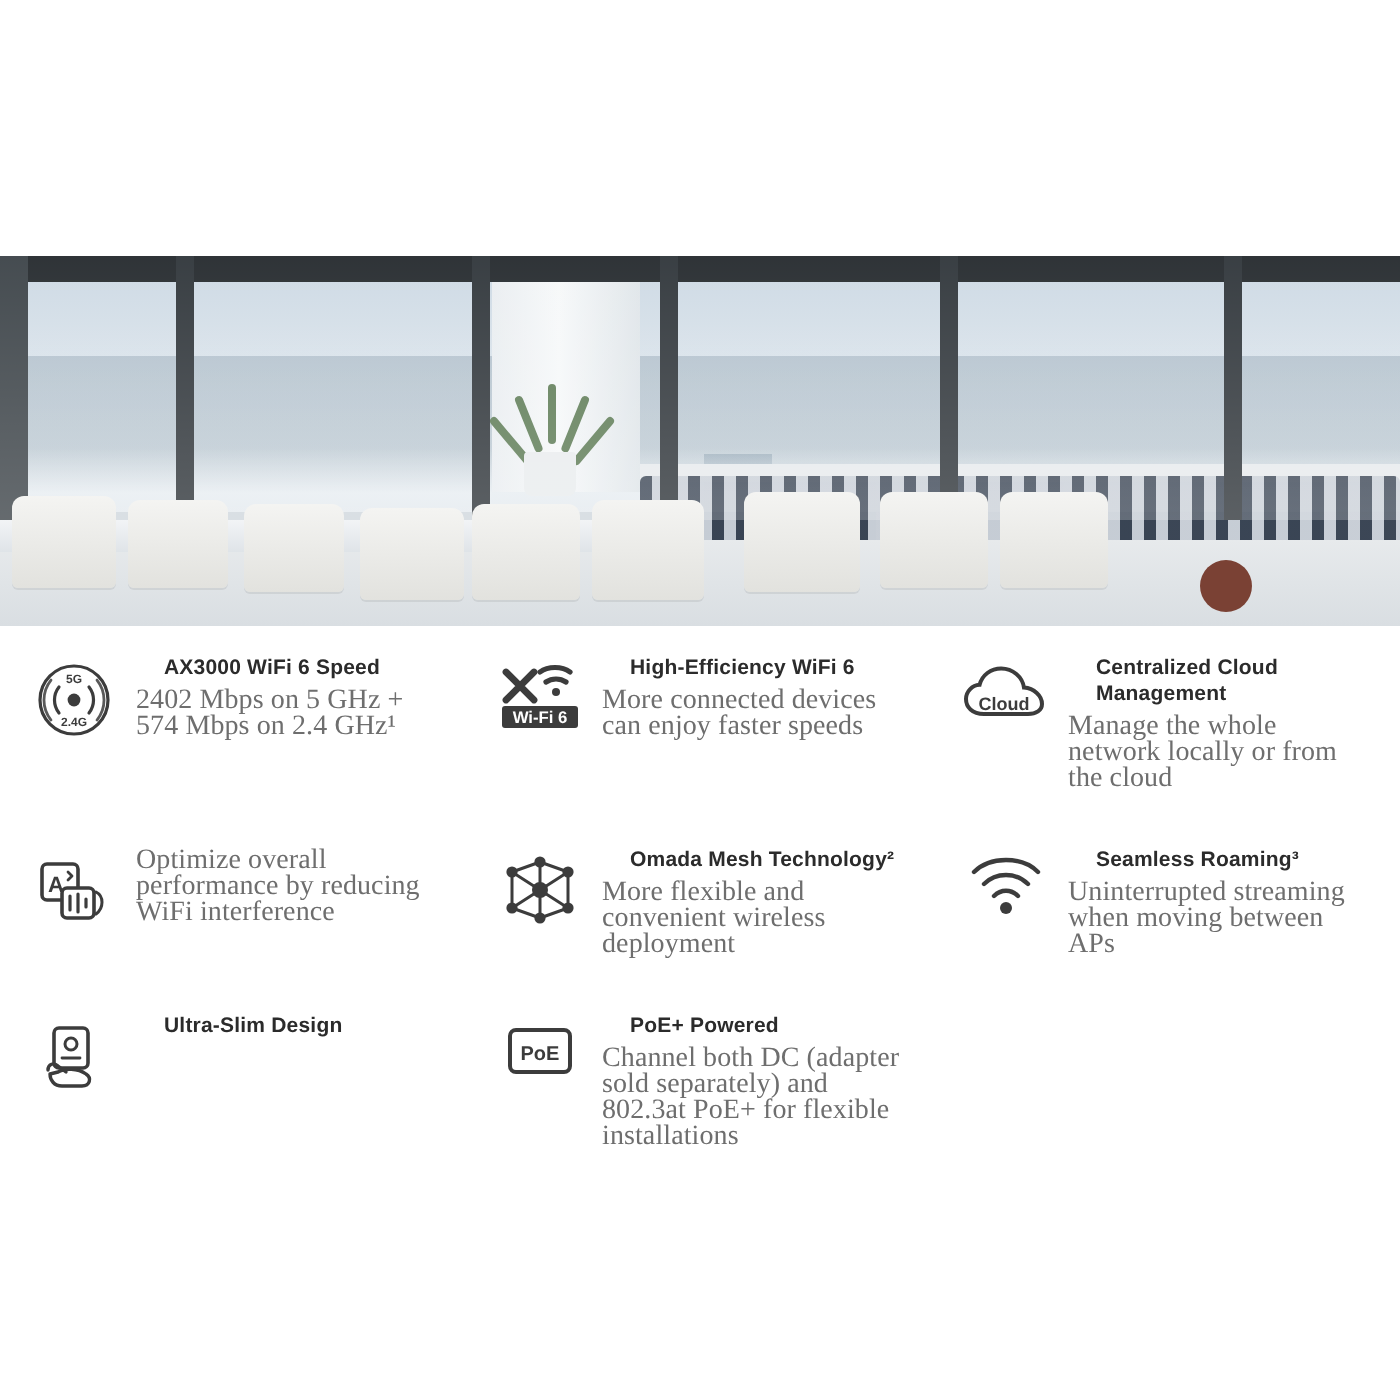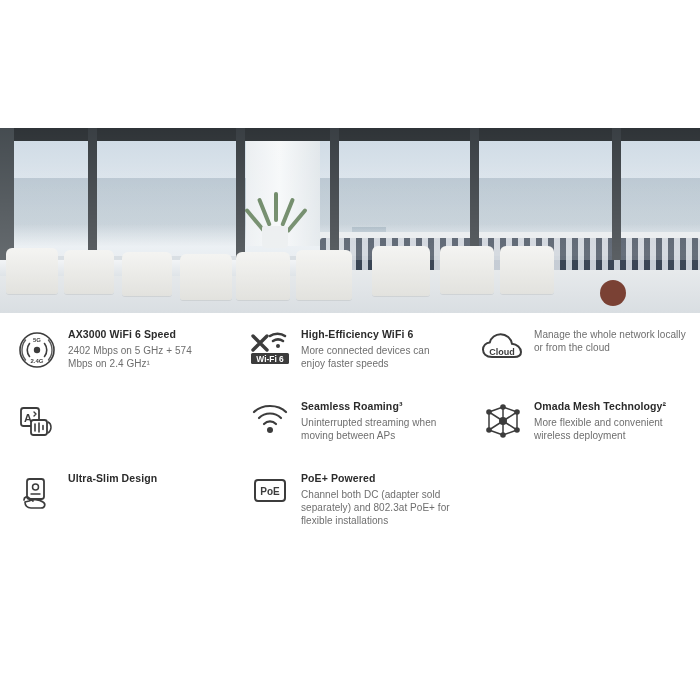--- a/index.html
+++ b/index.html
@@ -201,27 +201,29 @@
     min-width: 0;
   }
 
   .feature .title {
     font-size: 10.5px;
     line-height: 13px;
     color: #2b2b2b;
     font-weight: 700;
     margin-bottom: 3px;
     letter-spacing: .1px;
+    margin-left: 14px;
   }
 
   .feature .desc {
-    font-size: 10px;
+    font-size: 14px;
     line-height: 13px;
     color: #6e6e6e;
     letter-spacing: .05px;
+    font-family: Liberation Serif, serif;
   }
 
   svg { display: block; }
 </style>
 </head>
 <body>
 
 <div id="page">
 
   <div class="hero">
@@ -313,52 +315,39 @@
     </div>
 
     <div class="feature">
       <div class="icon">
         <svg width="46" height="36" viewBox="0 0 46 36">
           <path d="M12 27 C6 27 3 23.5 3 19.5 C3 15.8 6 12.6 9.8 12.4 C11 7.6 15.4 4.2 20.6 4.2 C26.4 4.2 31.2 8.4 32 13.8 C37 14.2 41 17.8 41 22 C41 25.2 38 27 34 27 Z" fill="none" stroke="#3c3c3c" stroke-width="2"></path>
           <text x="22" y="25" text-anchor="middle" font-family="Liberation Sans, sans-serif" font-size="9" font-weight="bold" fill="#3c3c3c">Cloud</text>
         </svg>
       </div>
       <div class="txt">
+        <div class="title">Centralized Cloud Management</div>
         <div class="desc">Manage the whole network locally or from the cloud</div>
       </div>
     </div>
 
 
     <div class="feature">
       <div class="icon">
         <svg width="44" height="40" viewBox="0 0 44 40">
           <rect x="6" y="6" width="18" height="18" rx="2.5" fill="none" stroke="#3c3c3c" stroke-width="1.8"></rect>
           <text x="13" y="20" text-anchor="middle" font-family="Liberation Sans, sans-serif" font-size="11" font-weight="bold" fill="#3c3c3c">A</text>
           <path d="M19 10 L21 12 L19 14" fill="none" stroke="#3c3c3c" stroke-width="1.4" stroke-linecap="round" stroke-linejoin="round"></path>
           <rect x="16" y="18" width="16" height="15" rx="2.5" fill="#ffffff" stroke="#3c3c3c" stroke-width="1.8"></rect>
           <path d="M20 22 L20 29 M24 21 L24 30 M28 23.5 L28 27.5" stroke="#3c3c3c" stroke-width="1.6" stroke-linecap="round"></path>
           <path d="M33 20 C37 22 37 28 33 31" fill="none" stroke="#3c3c3c" stroke-width="1.5" stroke-linecap="round"></path>
         </svg>
       </div>
       <div class="txt">
-      </div>
-    </div>
-
-    <div class="feature">
-      <div class="icon">
-        <svg width="44" height="36" viewBox="0 0 44 36">
-          <path d="M6 10 C14 2 30 2 38 10" fill="none" stroke="#3c3c3c" stroke-width="2.2" stroke-linecap="round"></path>
-          <path d="M11 16 C17 10 27 10 33 16" fill="none" stroke="#3c3c3c" stroke-width="2.2" stroke-linecap="round"></path>
-          <path d="M16 22 C19.5 18.5 24.5 18.5 28 22" fill="none" stroke="#3c3c3c" stroke-width="2.2" stroke-linecap="round"></path>
-          <circle cx="22" cy="28" r="3" fill="#3c3c3c"></circle>
-        </svg>
-      </div>
-      <div class="txt">
-        <div class="title">Seamless Roaming³</div>
-        <div class="desc">Uninterrupted streaming when moving between APs</div>
+        <div class="desc">Optimize overall performance by reducing WiFi interference</div>
       </div>
     </div>
 
     <div class="feature">
       <div class="icon">
         <svg width="44" height="38" viewBox="0 0 44 38">
           <g stroke="#3c3c3c" stroke-width="1.5">
             <path d="M22 19 L8 10 M22 19 L36 10 M22 19 L8 28 M22 19 L36 28 M22 19 L22 5 M22 19 L22 33 M8 10 L22 5 M22 5 L36 10 M8 28 L22 33 M22 33 L36 28 M8 10 L8 28 M36 10 L36 28"></path>
           </g>
           <g fill="#3c3c3c">
@@ -373,20 +362,35 @@
         </svg>
       </div>
       <div class="txt">
         <div class="title">Omada Mesh Technology²</div>
         <div class="desc">More flexible and convenient wireless deployment</div>
       </div>
     </div>
 
     <div class="feature">
       <div class="icon">
+        <svg width="44" height="36" viewBox="0 0 44 36">
+          <path d="M6 10 C14 2 30 2 38 10" fill="none" stroke="#3c3c3c" stroke-width="2.2" stroke-linecap="round"></path>
+          <path d="M11 16 C17 10 27 10 33 16" fill="none" stroke="#3c3c3c" stroke-width="2.2" stroke-linecap="round"></path>
+          <path d="M16 22 C19.5 18.5 24.5 18.5 28 22" fill="none" stroke="#3c3c3c" stroke-width="2.2" stroke-linecap="round"></path>
+          <circle cx="22" cy="28" r="3" fill="#3c3c3c"></circle>
+        </svg>
+      </div>
+      <div class="txt">
+        <div class="title">Seamless Roaming³</div>
+        <div class="desc">Uninterrupted streaming when moving between APs</div>
+      </div>
+    </div>
+
+    <div class="feature">
+      <div class="icon">
         <svg width="44" height="38" viewBox="0 0 44 38">
           <rect x="12" y="5" width="17" height="20" rx="2.5" fill="none" stroke="#3c3c3c" stroke-width="1.8"></rect>
           <circle cx="20.5" cy="13" r="3" fill="none" stroke="#3c3c3c" stroke-width="1.5"></circle>
           <path d="M16 20 L25 20" stroke="#3c3c3c" stroke-width="1.4" stroke-linecap="round"></path>
           <path d="M9 26 C9 23 12 22 14 24 L18 27" fill="none" stroke="#3c3c3c" stroke-width="1.7" stroke-linecap="round" stroke-linejoin="round"></path>
           <path d="M14 27 C17 25 24 25 28 28 C31 30 30 34 26 34 L16 34 C12 34 10 31 10 28 Z" fill="none" stroke="#3c3c3c" stroke-width="1.7" stroke-linejoin="round"></path>
         </svg>
       </div>
       <div class="txt">
         <div class="title">Ultra-Slim Design</div>

